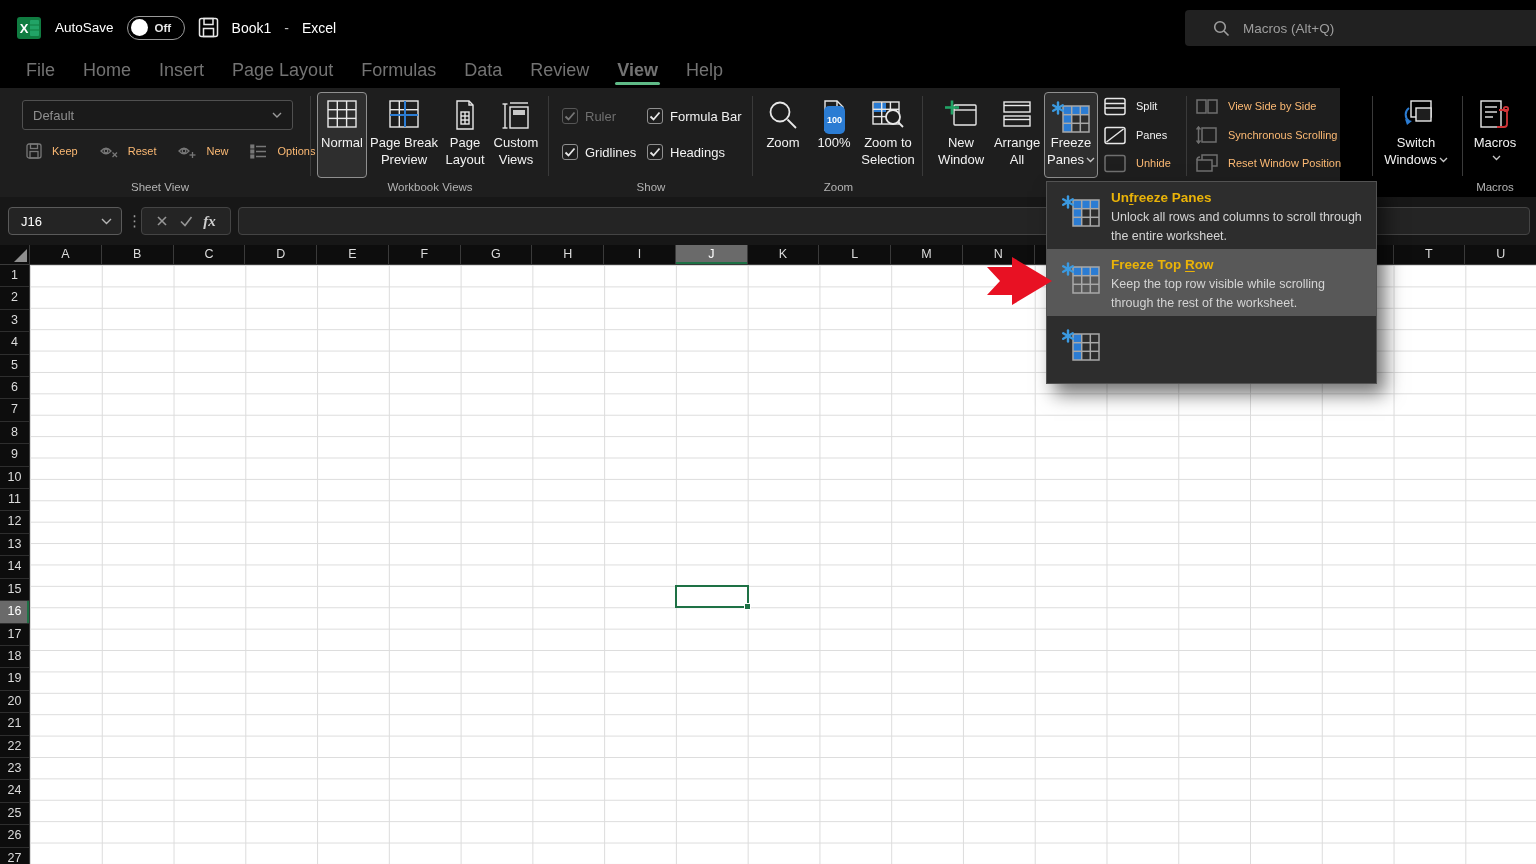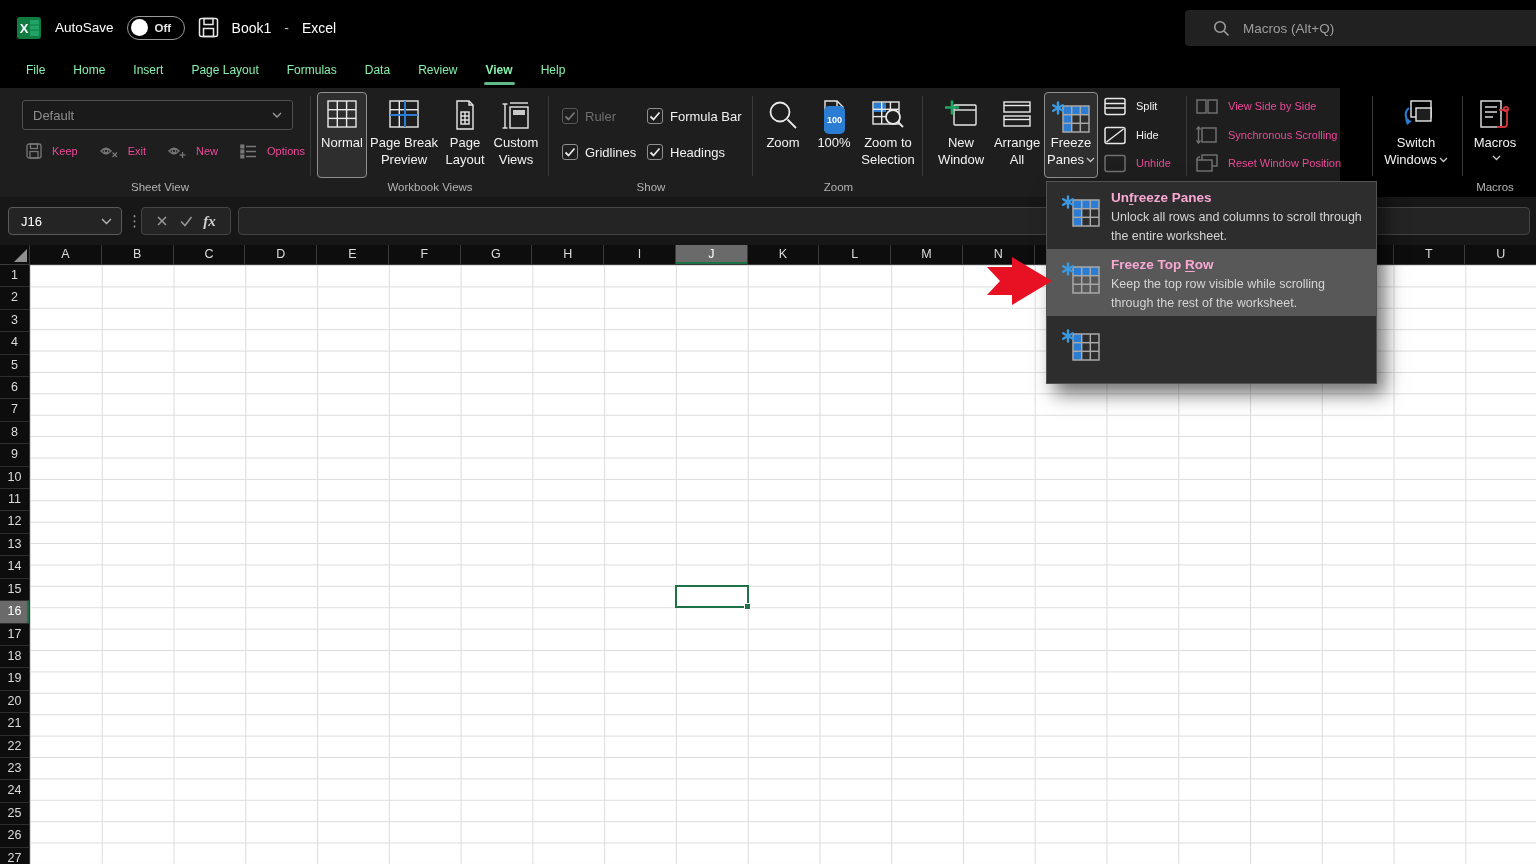--- a/index.html
+++ b/index.html
@@ -16,40 +16,40 @@
   .knob { width:17px; height:17px; border-radius:50%; background:#fff; }
   .toggle-text { font-size:11.5px; font-weight:bold; color:#e8e8e8; }
   .save-ic { display:inline-flex; cursor:pointer; }
   .wb-name, .wb-app { font-size:14px; color:#fff; }
   .wb-sep { font-size:14px; color:#bdbdbd; }
   .searchbox { position:absolute; left:1185px; top:10px; width:360px; height:36px; background:#212121; border-radius:4px; display:flex; align-items:center; padding-left:28px; gap:13px; cursor:text; }
   .search-text { font-size:13.5px; color:#9e9e9e; }
 
   
   .tabs { position:absolute; left:12px; top:55px; height:33px; display:flex; align-items:stretch; }
-  .tab { padding:0 14px; font-size:12px; color:#86efac; line-height:31px; position:relative; cursor:pointer; white-space:nowrap; }
+  .tab { padding:0 14px; font-size:18px; color:#737373; line-height:31px; position:relative; cursor:pointer; white-space:nowrap; }
   .tab.selected { font-weight:bold; }
   .tab.selected::after { content:""; position:absolute; left:12px; right:12px; bottom:3px; height:3px; border-radius:2px; background:#5fba87; }
 
   
   .ribbon { position:absolute; left:0; top:88px; width:1340px; height:109px; background:#1e1e1e; }
   .v-div { position:absolute; top:8px; height:80px; width:1px; background:#3a3a3a; }
   .grp-label { position:absolute; top:93px; height:14px; text-align:center; font-size:11.5px; color:#b3b3b3; }
 
   .big-btn { position:absolute; top:4px; height:86px; display:flex; flex-direction:column; align-items:center; padding-top:7px; border-radius:4px; cursor:pointer; border:1px solid transparent; }
   .big-btn.active { border:1px solid #8f8f8f; background:#2e2e2e; }
   .bb-icon { height:35px; display:flex; align-items:flex-start; justify-content:center; }
   .bb-label { font-size:13px; line-height:16.5px; text-align:center; color:#f2f2f2; }
   .chev { display:inline-flex; vertical-align:middle; margin-left:2px; }
 
   .sv-combo { position:absolute; left:22px; top:12px; width:271px; height:30px; background:#1a1a1a; border:1px solid #505050; border-radius:3px; display:flex; align-items:center; padding:0 10px; cursor:pointer; }
   .sv-combo-text { flex:1; font-size:13px; color:#8f8f8f; }
   .sv-row { position:absolute; left:26px; top:52px; display:flex; gap:22px; align-items:center; height:22px; }
   .sm-btn { display:flex; align-items:center; gap:10px; font-size:11px; color:#f2f2f2; cursor:pointer; white-space:nowrap; }
-  .sm-btn.disabled { color:#ec4899; }
+  .sm-btn.disabled { color:#fdba74; }
   .sm-abs { position:absolute; height:24px; }
 
   .chk-row { position:absolute; display:flex; align-items:center; gap:7px; height:20px; cursor:pointer; }
   .chk { width:16px; height:16px; border:1px solid #8f8f8f; border-radius:3px; display:flex; align-items:center; justify-content:center; background:#1e1e1e; }
   .chk-label { font-size:13px; color:#f2f2f2; white-space:nowrap; }
   .chk-row.disabled .chk { border-color:#565656; }
   .chk-row.disabled .chk-label { color:#6f6f6f; }
 
   .badge100 { position:absolute; left:3px; bottom:1px; background:#2b7cd3; color:#fff; font-size:9px; font-weight:bold; padding:9px 3px; border-radius:5px; line-height:10px; }
 
@@ -76,21 +76,21 @@
     background-image:linear-gradient(to right,#dcdcdc 1px,transparent 1px),linear-gradient(to bottom,#dcdcdc 1px,transparent 1px);
     background-size:71.77px 21.4px; cursor:cell; }
   .active-cell { position:absolute; left:645px; top:320px; width:74px; height:23px; border:2px solid #1e7145; background:#fff; }
   .fill-handle { position:absolute; right:-4px; bottom:-4px; width:7px; height:7px; background:#1e7145; border:1px solid #fff; }
 
   
   .menu { position:absolute; left:1046px; top:181px; width:331px; background:#2d2d2d; border:1px solid #525252; box-shadow:8px 10px 18px rgba(0,0,0,.55); z-index:50; }
   .menu-item { height:67px; display:flex; align-items:flex-start; padding:8px 8px 0 14px; cursor:pointer; }
   .menu-item.hl { background:#585858; }
   .mi-icon { width:50px; padding-top:4px; flex:0 0 50px; }
-  .mi-title { font-size:13.5px; font-weight:bold; color:#f9a8d4; margin-bottom:3px; }
+  .mi-title { font-size:13.5px; font-weight:bold; color:#eab308; margin-bottom:3px; }
   .mi-title u { text-underline-offset:2px; }
   .mi-desc { font-size:12.5px; color:#d4d4d4; line-height:18.5px; max-width:258px; }
 
   .red-arrow { position:absolute; left:987px; top:256px; z-index:60; }
 </style>
 </head>
 <body>
 
 <div class="screen">
 
@@ -167,21 +167,21 @@
       </span>
       <span class="sm-btn disabled">
         <span style="display:inline-flex">
             <svg width="18" height="16" viewBox="0 0 18 16" fill="none" stroke="#787878" stroke-width="1.3">
               <path d="M1,8 Q6,2.5 11,8 Q6,13.5 1,8 Z"></path>
               <circle cx="6" cy="8" r="1.8"></circle>
               <line x1="12.5" y1="9.5" x2="17" y2="14"></line>
               <line x1="17" y1="9.5" x2="12.5" y2="14"></line>
             </svg>
           </span>
-        <span>Exit</span>
+        <span>Reset</span>
       </span>
       <span class="sm-btn disabled">
         <span style="display:inline-flex">
             <svg width="18" height="16" viewBox="0 0 18 16" fill="none" stroke="#787878" stroke-width="1.3">
               <path d="M1,8 Q6,2.5 11,8 Q6,13.5 1,8 Z"></path>
               <circle cx="6" cy="8" r="1.8"></circle>
               <line x1="14.5" y1="9" x2="14.5" y2="15"></line>
               <line x1="11.5" y1="12" x2="17.5" y2="12"></line>
             </svg>
           </span>
@@ -394,21 +394,21 @@
         </span>
       <span>Split</span>
     </div>
     <div class="sm-btn sm-abs" style="left:1104px;top:35px">
       <span style="display:inline-flex">
           <svg width="22" height="19" viewBox="0 0 22 19" fill="none" stroke="#e8e8e8" stroke-width="1.5">
             <rect x="1" y="1.5" width="20" height="16" rx="2"></rect>
             <line x1="2.5" y1="16" x2="19.5" y2="3"></line>
           </svg>
         </span>
-      <span>Hide</span>
+      <span>Panes</span>
     </div>
     <div class="sm-btn sm-abs disabled" style="left:1104px;top:63px">
       <span style="display:inline-flex">
           <svg width="22" height="19" viewBox="0 0 22 19" fill="none" stroke="#6f6f6f" stroke-width="1.5">
             <rect x="1" y="1.5" width="20" height="16" rx="2"></rect>
           </svg>
         </span>
       <span>Unhide</span>
     </div>
     <div class="v-div" style="left:1186px"></div>

